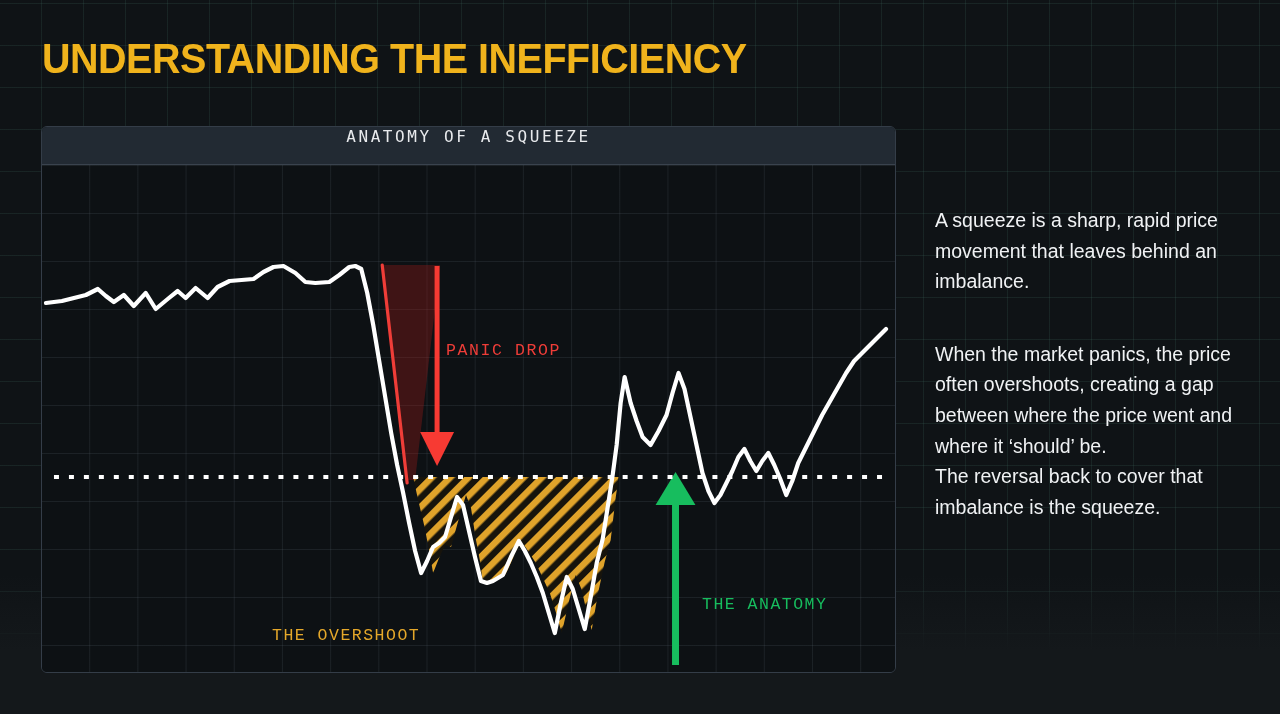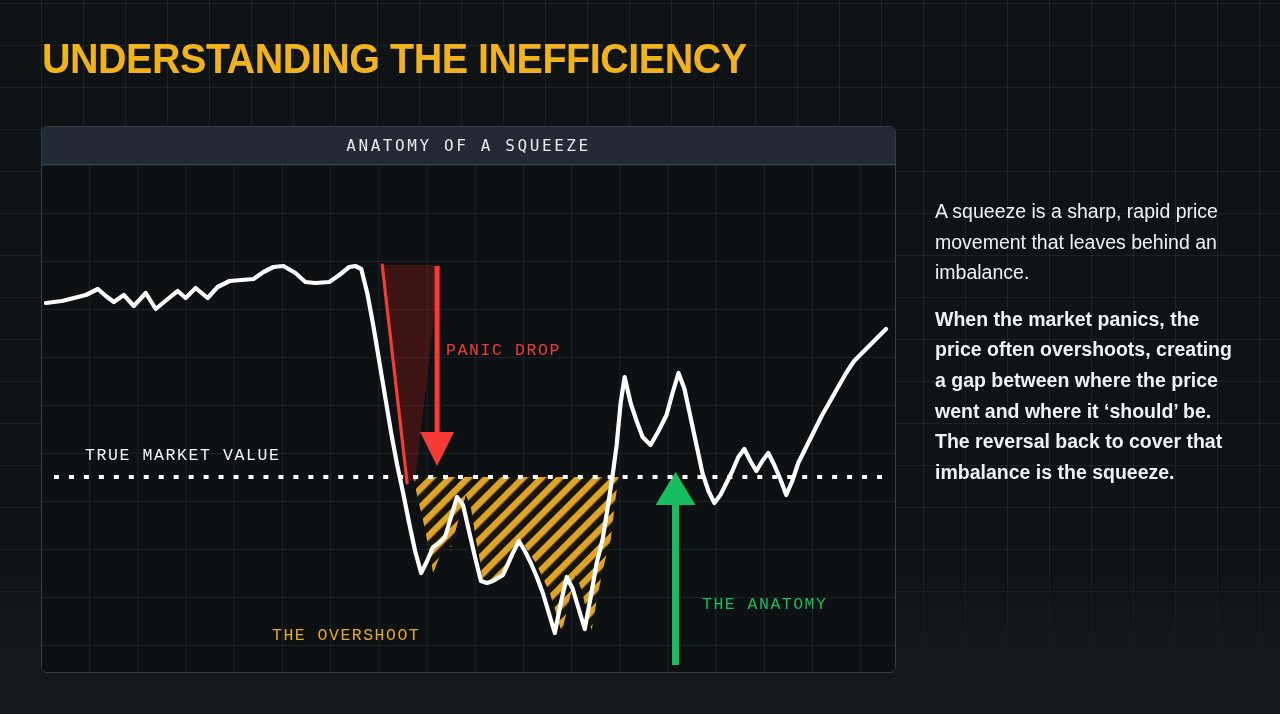--- a/index.html
+++ b/index.html
@@ -63,21 +63,20 @@
     border-radius: 6px;
     background: #0e1215;
     overflow: hidden;
   }
 
   #chart-header {
     height: 38px;
     background: #222a33;
     border-bottom: 1px solid #3a434e;
     display: flex;
-    align-items: center;
     justify-content: center;
   }
 
   #chart-header-title {
     font-family: "DejaVu Sans Mono", monospace;
     font-size: 16px;
     letter-spacing: 2.6px;
     color: #e8eaed;
     white-space: nowrap;
   }
@@ -144,35 +143,34 @@
     letter-spacing: 1.5px;
     color: #17bd5e;
     text-align: center;
     line-height: 26px;
   }
 
   
   #description-panel {
     position: absolute;
     left: 935px;
-    top: 196px;
+    top: 205px;
     width: 312px;
   }
 
   .description-paragraph {
     font-family: "Liberation Sans", sans-serif;
     font-size: 19.5px;
     line-height: 30.6px;
     color: #f0f2f4;
     white-space: pre-line;
   }
 
   #description-paragraph-2 {
-    margin-top: 16px;
-    font-weight: bold;
+    margin-top: 42px;
   }
 </style>
 </head>
 <body>
 
 <div id="page-grid"></div>
 <div id="grid-fade"></div>
 
 <h1 id="page-title">UNDERSTANDING THE INEFFICIENCY</h1>
 
@@ -239,21 +237,20 @@
           538,444 544,464 550,432 556,398 562,374 568,336 572,310 576,280
           580,238 584,212 590,238 596,256 602,272 610,280 618,266 626,250
           632,228 638,208 644,224 650,252 656,280 662,308 668,326 674,338
           680,330 686,318 692,306 698,292 704,284 710,296 716,306 722,296
           728,288 734,300 740,314 746,330 752,316 758,298 766,282 774,266
           782,250 790,236 798,222 806,208 814,196 822,188 830,180 838,172
           846,164
         "></polyline>
     </svg>
 
-    <div id="label-true-market-value" class="chart-label">TRUE MARKET VALUE</div>
 
     <div id="label-panic-drop" class="chart-label">PANIC DROP</div>
 
     <div id="label-overshoot" class="chart-label">
       <div>THE OVERSHOOT</div>
       
     </div>
 
     <div id="label-reversal" class="chart-label">
       <div>THE ANATOMY</div>

